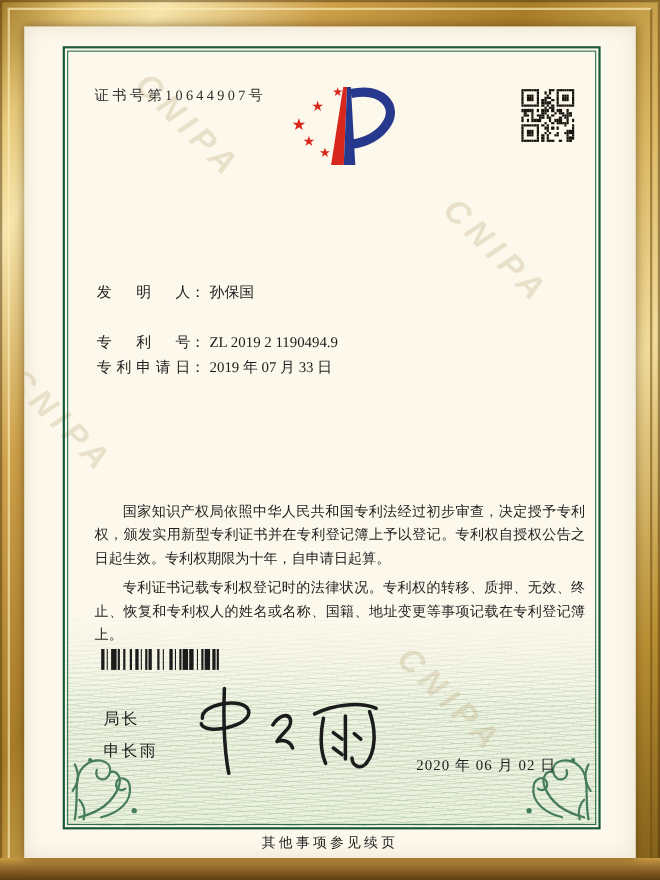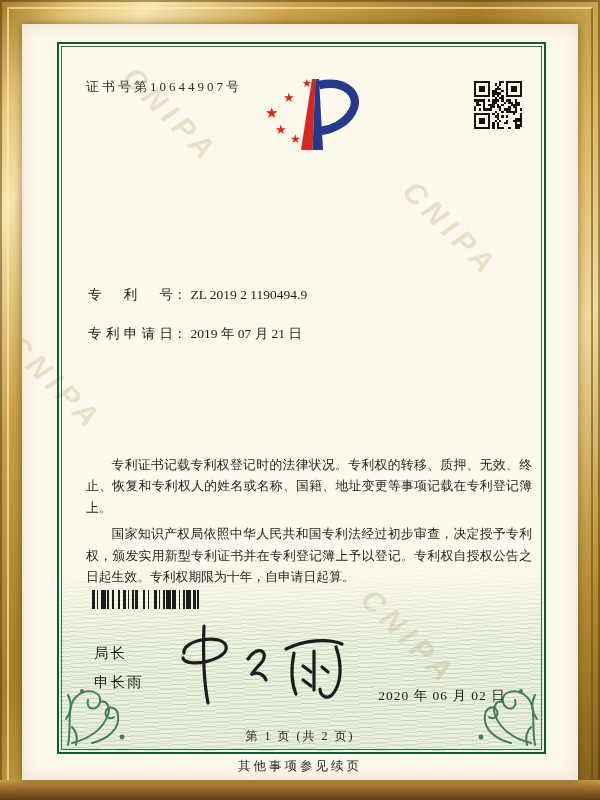--- a/index.html
+++ b/index.html
@@ -354,30 +354,33 @@
       <div style="grid-row-start: 21; grid-column-start: 9;"></div>
       <div style="grid-row-start: 21; grid-column-start: 11;"></div>
       <div style="grid-row-start: 21; grid-column-start: 12;"></div>
       <div style="grid-row-start: 21; grid-column-start: 13;"></div>
       <div style="grid-row-start: 21; grid-column-start: 16;"></div>
       <div style="grid-row-start: 21; grid-column-start: 19;"></div>
       <div style="grid-row-start: 21; grid-column-start: 20;"></div>
     </div>
 
 
-  <div class="row" style="top:262px">
+  <div class="row" style="top:233px">
+    <span class="lbl">发明人</span><span class="colon">：</span><span>孙保国</span>
+  </div>
+  <div class="row" style="top:278px">
     <span class="lbl">专利号</span><span class="colon">：</span><span>ZL 2019 2 1190494.9</span>
   </div>
   <div class="row" style="top:301px">
-    <span class="lbl">专利申请日</span><span class="colon">：</span><span>2019 年 07 月 21 日</span>
+    <span class="lbl">专利申请日</span><span class="colon">：</span><span>2019 年 07 月 33 日</span>
   </div>
 
   <div class="paras">
+    <p>国家知识产权局依照中华人民共和国专利法经过初步审查，决定授予专利权，颁发实用新型专利证书并在专利登记簿上予以登记。专利权自授权公告之日起生效。专利权期限为十年，自申请日起算。</p>
     <p>专利证书记载专利权登记时的法律状况。专利权的转移、质押、无效、终止、恢复和专利权人的姓名或名称、国籍、地址变更等事项记载在专利登记簿上。</p>
-    <p>国家知识产权局依照中华人民共和国专利法经过初步审查，决定授予专利权，颁发实用新型专利证书并在专利登记簿上予以登记。专利权自授权公告之日起生效。专利权期限为十年，自申请日起算。</p>
   </div>
 
   <div class="barcode">
       <div style="width: 3.1px; background: rgb(27, 27, 27);"></div>
       <div style="width: 1.55px; background: transparent;"></div>
       <div style="width: 1.55px; background: rgb(27, 27, 27);"></div>
       <div style="width: 3.1px; background: transparent;"></div>
       <div style="width: 4.65px; background: rgb(27, 27, 27);"></div>
       <div style="width: 1.55px; background: transparent;"></div>
       <div style="width: 1.55px; background: rgb(27, 27, 27);"></div>
@@ -434,21 +437,20 @@
       <path d="M166,25 C172,42 172,62 162,73 C156,78 150,73 150,67"></path>
       <path d="M144,29 L144,68"></path>
       <path d="M133,44 l8,6"></path>
       <path d="M133,58 l8,6"></path>
       <path d="M152,45 l6,5"></path>
     </g>
   </svg>
 
   <div class="issue-date">2020 年 06 月 02 日</div>
 
-  <div class="page-info">第 1 页 (共 2 页)</div>
 
   <svg class="flourish left" viewBox="0 0 84 104">
     <g stroke="#35704e" stroke-width="2" fill="none" stroke-linecap="round" opacity="0.9">
       <path d="M6,100 C10,78 4,62 14,52 C24,42 40,46 38,57 C36,67 23,65 26,55"></path>
       <path d="M10,98 C26,94 40,86 46,70 C49,61 44,55 38,57"></path>
       <path d="M30,98 C46,94 58,84 56,70 C55,62 46,60 44,66 C42,72 48,75 52,72"></path>
       <path d="M4,74 C10,66 10,58 6,50"></path>
       <path d="M14,100 C16,92 14,86 10,82"></path>
       <circle cx="60" cy="92" r="2.4" fill="#35704e" stroke="none"></circle>
       <circle cx="20" cy="46" r="2" fill="#35704e" stroke="none"></circle>

